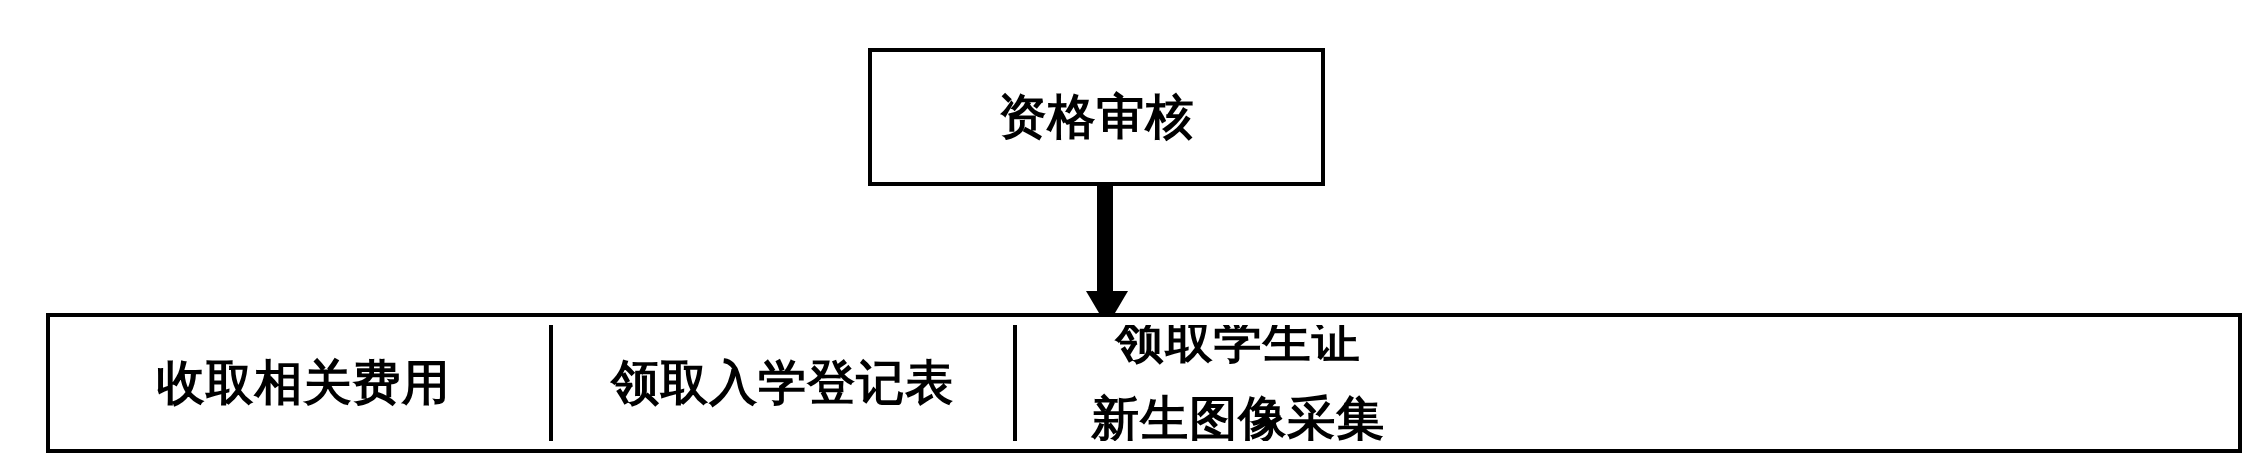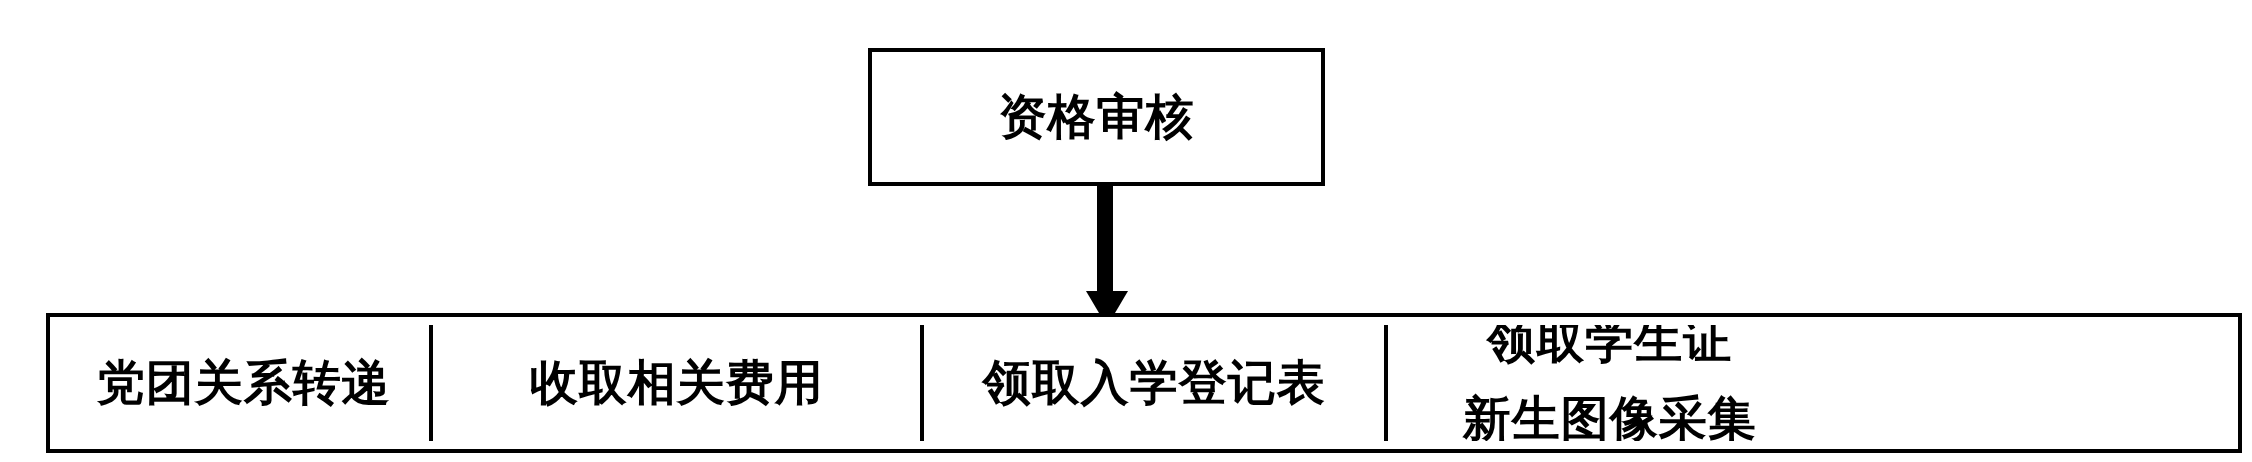--- a/index.html
+++ b/index.html
@@ -89,23 +89,20 @@
 <div class="canvas">
 
   <div class="top-box">
     <span class="node-label">资格审核</span>
   </div>
 
   <div class="arrow-stem"></div>
   <div class="arrow-head"></div>
 
   <div class="process-row">
-    <div class="cell cell-1">
-      <span class="node-label">党团关系转递</span>
-    </div>
     <div class="cell cell-3">
       <span class="node-label">收取相关费用</span>
     </div>
     <div class="cell cell-4">
       <span class="node-label">领取入学登记表</span>
     </div>
     <div class="cell cell-5">
       <span class="node-label">领取学生证</span>
       <span class="node-label">新生图像采集</span>
     </div>

